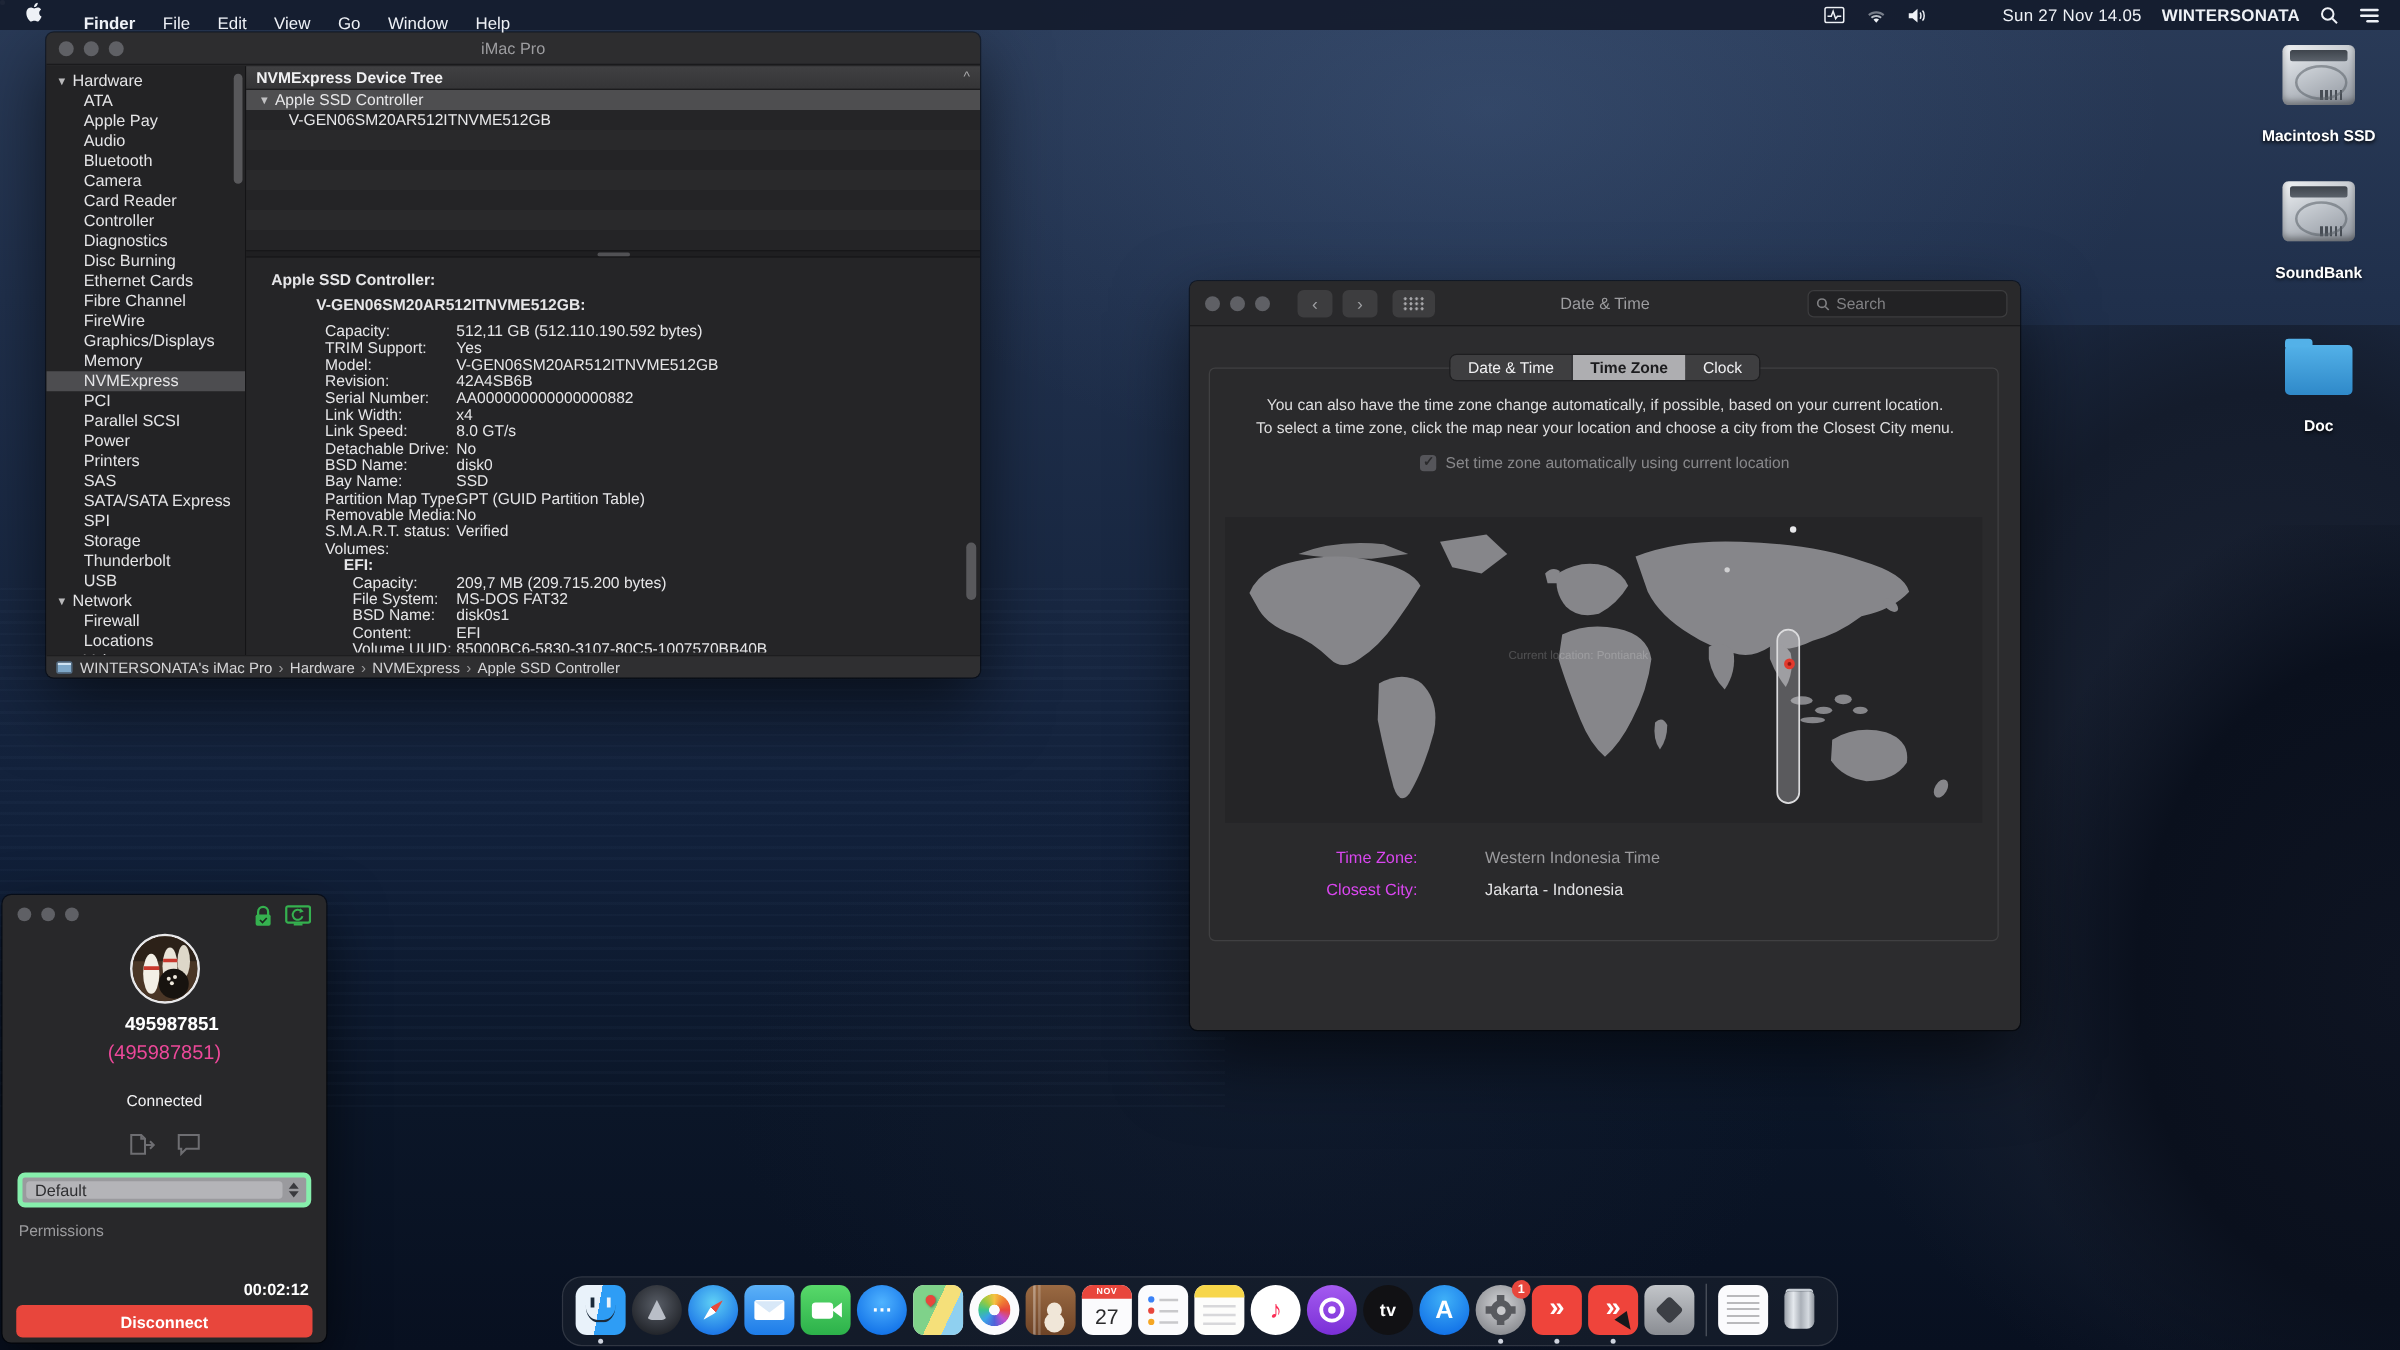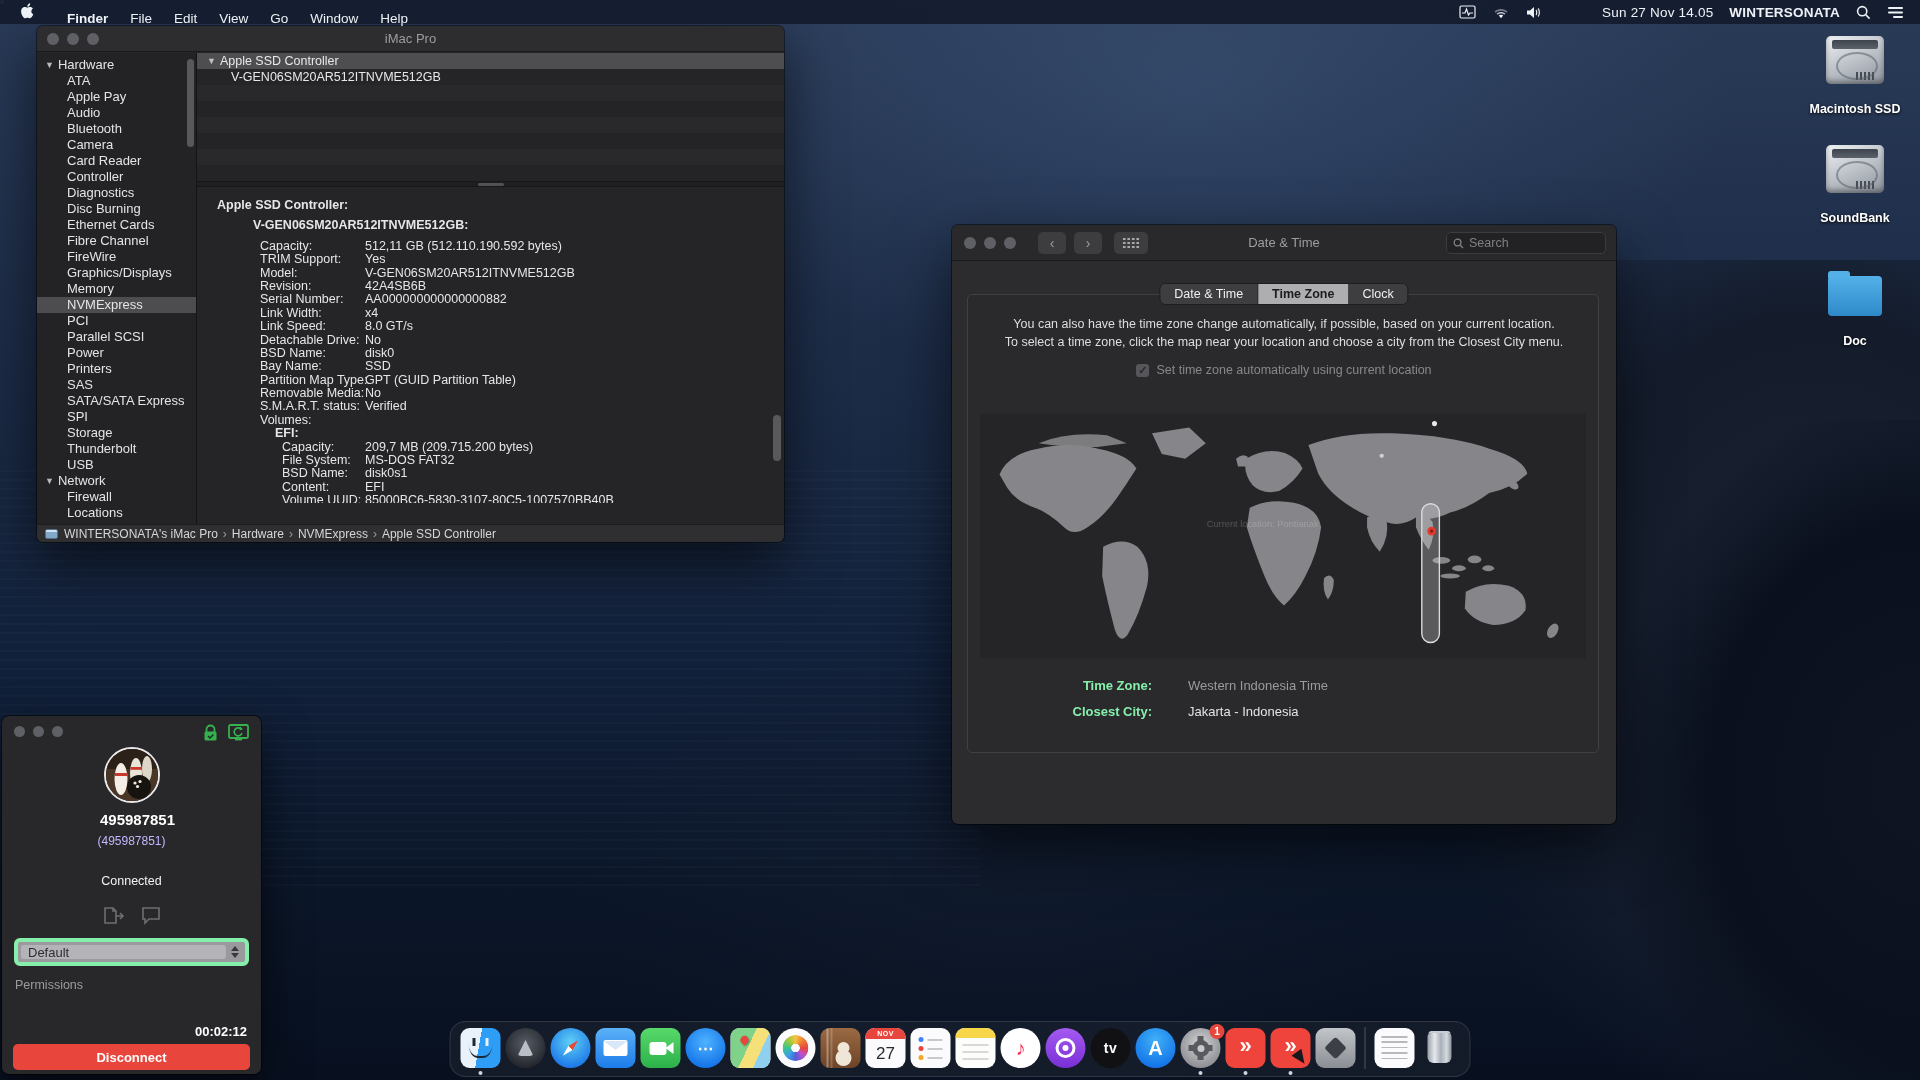--- a/index.html
+++ b/index.html
@@ -107,38 +107,38 @@
   .tab.active { background:#aeaeb1; color:#1c1c1e; font-weight:bold; border-right:none; }
   .tab:last-child { border-right:none; }
   .dt-group { position:absolute; left:15px; top:69px; width:632px; height:459px; border:1px solid #404042; border-radius:5px; background:#2a2a2c; }
   .dt-instr { position:absolute; left:0; right:0; top:90px; text-align:center; font-size:12.5px; color:#dededf; line-height:18px; }
   .dt-check { position:absolute; left:0; right:0; top:138px; display:flex; justify-content:center; align-items:center; gap:7px;
     color:#88888b; font-size:12.5px; }
   .cbox { width:13px; height:13px; background:#55555a; border-radius:3px; color:#2a2a2c; font-size:11px; font-weight:bold;
     display:flex; align-items:center; justify-content:center; line-height:13px; }
   .dt-map { position:absolute; left:28px; top:187px; width:606px; height:248px; }
   .tz-row { position:absolute; left:0; width:100%; font-size:13px; }
-  .tz-row .l { position:absolute; right:464px; color:#86efac; font-weight:bold; }
+  .tz-row .l { position:absolute; right:482px; color:#d946ef; font-weight:normal; }
   .tz-row .v { position:absolute; left:236px; }
   .tz-row.one { top:453px; } .tz-row.two { top:479px; }
   .v.dim { color:#9b9b9e; } .v.lit { color:#e4e4e6; }
   .dt-lockrow { position:absolute; left:20px; bottom:16px; right:20px; height:32px; display:flex; align-items:center; gap:14px;
     color:#c9c9cb; font-size:13px; }
   .help-btn { position:absolute; right:0; bottom:2px; width:22px; height:22px; border-radius:50%; background:#58585c;
     color:#d8d8da; font-size:13px; font-weight:bold; display:flex; align-items:center; justify-content:center; }
 
   
   .win-remote { position:absolute; left:2px; top:716px; width:259px; height:358px; background:#28282a; border-radius:7px;
     box-shadow:0 18px 45px rgba(0,0,0,.6), 0 0 0 1px rgba(0,0,0,.5); color:#e8e8ea; overflow:hidden; }
   .rm-dots { position:absolute; left:12px; top:10px; }
   .rm-topicons { position:absolute; right:12px; top:8px; display:flex; gap:10px; }
   .avatar { position:absolute; left:50%; top:31px; transform:translateX(-50%); width:56px; height:56px; border-radius:50%;
     border:2px solid #e8e8ea; overflow:hidden; background:#2b2016; }
   .rm-name { position:absolute; top:95px; left:0; right:0; text-align:center; font-size:15px; font-weight:bold; color:#fff;padding-left:12px; }
-  .rm-sub { position:absolute; top:118px; left:0; right:0; text-align:center; font-size:12px; color:#c4b5fd; }
+  .rm-sub { position:absolute; top:118px; left:0; right:0; text-align:center; font-size:16px; color:#ec4899; }
   .rm-status { position:absolute; top:158px; left:0; right:0; text-align:center; font-size:12.5px; color:#f2f2f4; }
   .rm-actions { position:absolute; top:190px; left:0; right:0; display:flex; justify-content:center; gap:16px; }
   .rm-select { position:absolute; left:12px; top:222px; width:235px; height:28px; background:#9a9a9e; border-radius:6px;
     border:4px solid #86efac; display:flex; align-items:center; padding:3px; }
   .rm-select .inner { flex:1; height:100%; background:#b4b4b8; border-radius:3px; display:flex; align-items:center;
     padding-left:7px; color:#2e2e31; font-size:13px; }
   .rm-select .steppers { width:14px; display:flex; flex-direction:column; align-items:center; gap:2px; margin-left:2px; }
   .rm-select .steppers i { width:0; height:0; border-left:4px solid rgba(0,0,0,0); border-right:4px solid rgba(0,0,0,0); display:block; }
   .rm-select .steppers .up { border-bottom:5px solid #3a3a3e; }
   .rm-select .steppers .dn { border-top:5px solid #3a3a3e; }
@@ -379,20 +379,24 @@
             <div class="si-row">Thunderbolt</div>
             <div class="si-row">USB</div>
             <div class="si-row header"><span class="tri">▼</span><span>Network</span></div>
             <div class="si-row">Firewall</div>
             <div class="si-row">Locations</div>
             <div class="si-row">Volumes</div>
           </div>
         <div class="si-scroll"></div>
       </div>
       <div class="si-main">
+        <div class="tree-header">
+          <span>NVMExpress Device Tree</span>
+          <span class="chev">^</span>
+        </div>
         <div class="tree-rows" id="tree-rows">
             <div class="trow sel"><span class="tri">▼</span><span>Apple SSD Controller</span></div>
             <div class="trow indent"><span>V-GEN06SM20AR512ITNVME512GB</span></div>
           </div>
         <div class="tree-stripes" id="tree-stripes">
             <div class="stripe a"></div>
             <div class="stripe b"></div>
             <div class="stripe a"></div>
             <div class="stripe b"></div>
             <div class="stripe a"></div>

